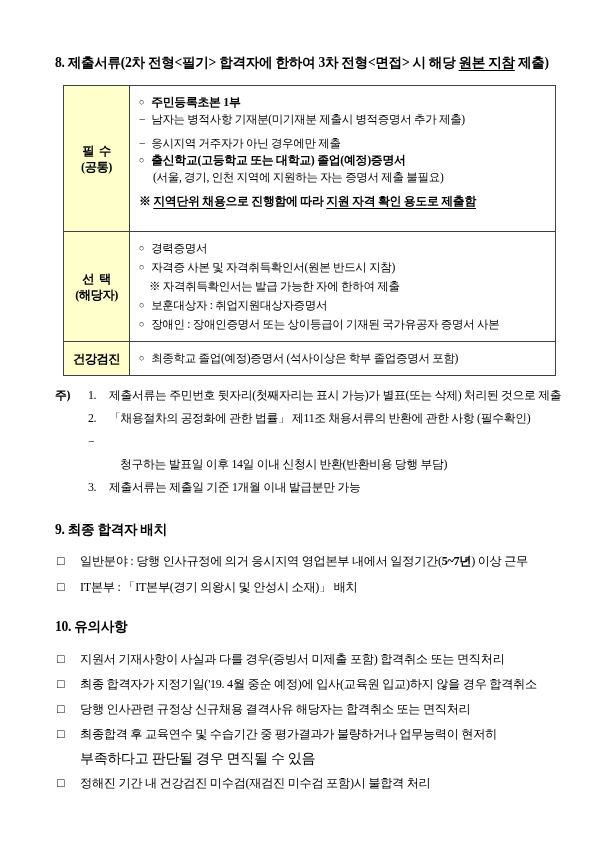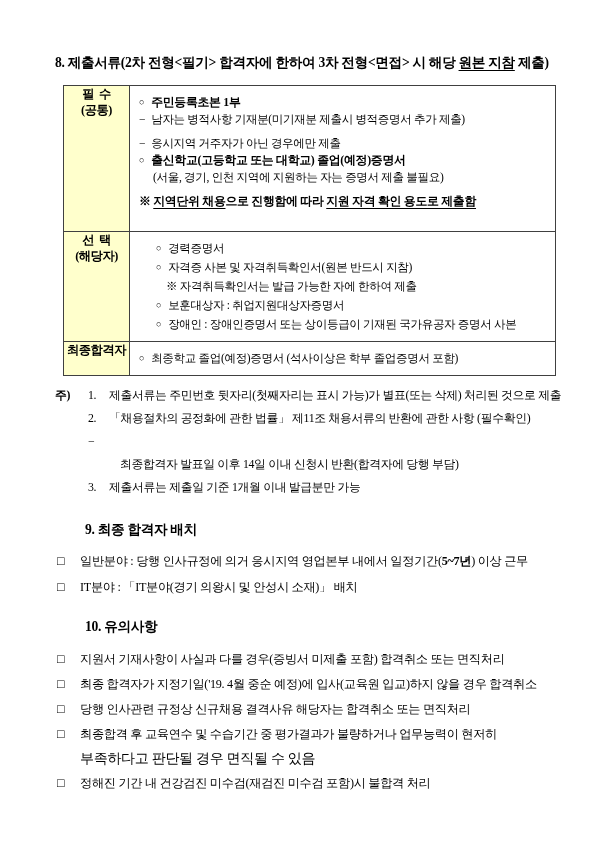--- a/index.html
+++ b/index.html
@@ -20,46 +20,46 @@
 
   
   .tbl {
     margin-left: 8px; margin-top: 13px; width: 493px;
     border: 1px solid #404040;
   }
   .trow { display: flex; }
   .trow + .trow { border-top: 1px solid #404040; }
   .thead {
     width: 66px; background: #ffffcc; border-right: 1px solid #404040;
-    display: flex; flex-direction: column; align-items: center; justify-content: flex-start;
+    display: flex; flex-direction: column; align-items: center; justify-content: center;
     font-weight: bold; font-size: 12.3px; line-height: 16px; letter-spacing: -0.5px;
     text-align: center; flex-shrink: 0; white-space: pre;
   }
   .tbody { flex: 1; padding: 8px 2px 8px 9px; overflow: hidden; }
   .r1 .tbody { min-height: 145px; }
   .r2 .tbody { min-height: 101px; padding-top: 7px; padding-bottom: 7px; }
-  .r2 .ln { line-height: 19px; margin-left: 17px; }
+  .r2 .ln { line-height: 19px; }
   .r3 .tbody { min-height: 33px; }
   .ln { line-height: 17px; font-size: 11.5px; white-space: nowrap; letter-spacing: -0.3px; }
   .ln.bld { font-weight: bold; font-size: 11.9px; }
   .gap6 { height: 7px; }
   .gly-circ { font-size: 9px; margin-right: 7px; vertical-align: 1px; }
   .gly-dash { margin-right: 6px; }
   .ind14 { padding-left: 14px; }
   .ind10 { padding-left: 10px; }
 
   
   .notes { margin-top: 8px; font-size: 11.8px; letter-spacing: -0.3px; }
   .note-row { display: flex; line-height: 23px; white-space: nowrap; }
   .note-lab { width: 33px; font-weight: bold; flex-shrink: 0; }
   .note-num { width: 21px; flex-shrink: 0; }
 
   
   .sec { margin-top: 22px; }
-  .sec .h1 { margin-bottom: 9px; margin-left: 30px; }
+  .sec .h1 { margin-bottom: 9px; }
   .chk-row { display: flex; line-height: 26px; white-space: nowrap; font-size: 12.2px; letter-spacing: -0.3px; }
   .chk { width: 14px; margin: 0 9px 0 2px; flex-shrink: 0; font-size: 12.5px; }
   .chk-cont { padding-left: 25px; line-height: 24px; font-size: 14px; letter-spacing: -0.3px; white-space: nowrap; }
   .sec10 { margin-top: 18px; }
   .sec10 .h1 { margin-bottom: 11px; }
   .sec10 .chk-row { line-height: 25px; }
   .b { font-weight: bold; }
 </style>
 </head>
 <body>
@@ -96,21 +96,21 @@
         <div class="ln"><span class="gly-circ">○</span><span>경력증명서</span></div>
         <div class="ln"><span class="gly-circ">○</span><span>자격증 사본 및 자격취득확인서(원본 반드시 지참)</span></div>
         <div class="ln ind10"><span>※ 자격취득확인서는 발급 가능한 자에 한하여 제출</span></div>
         <div class="ln"><span class="gly-circ">○</span><span>보훈대상자 : 취업지원대상자증명서</span></div>
         <div class="ln"><span class="gly-circ">○</span><span>장애인 : 장애인증명서 또는 상이등급이 기재된 국가유공자 증명서 사본</span></div>
       </div>
     </div>
 
     <div class="trow r3">
       <div class="thead">
-        <span>최종합격자</span>
+        <span>건강검진</span>
       </div>
       <div class="tbody" style="display:flex;align-items:center;">
         <div class="ln"><span class="gly-circ">○</span><span>최종학교 졸업(예정)증명서 (석사이상은 학부 졸업증명서 포함)</span></div>
       </div>
     </div>
   </div>
 
   <div class="notes">
     <div class="note-row">
       <span class="note-lab">주)</span>
@@ -122,38 +122,38 @@
       <span class="note-num">2.</span>
       <span>「채용절차의 공정화에 관한 법률」 제11조 채용서류의 반환에 관한 사항 (필수확인)</span>
     </div>
     <div class="note-row">
       <span class="note-lab"></span>
       <span class="note-num">−</span>
     </div>
     <div class="note-row">
       <span class="note-lab"></span>
       <span class="note-num"></span>
-      <span style="padding-left:11px;">최종합격자 발표일 이후 14일 이내 신청시 반환(합격자에 당행 부담)</span>
+      <span style="padding-left:11px;">청구하는 발표일 이후 14일 이내 신청시 반환(반환비용 당행 부담)</span>
     </div>
     <div class="note-row">
       <span class="note-lab"></span>
       <span class="note-num">3.</span>
       <span>제출서류는 제출일 기준 1개월 이내 발급분만 가능</span>
     </div>
   </div>
 
   <div class="sec">
     <div class="h1">9. 최종 합격자 배치</div>
     <div class="chk-row">
       <span class="chk">□</span>
       <span><span>일반분야 : 당행 인사규정에 의거 응시지역 영업본부 내에서 일정기간(</span><span class="b">5~7년</span><span>) 이상 근무</span></span>
     </div>
     <div class="chk-row">
       <span class="chk">□</span>
-      <span>IT분야 : 「IT분야(경기 의왕시 및 안성시 소재)」 배치</span>
+      <span>IT본부 : 「IT본부(경기 의왕시 및 안성시 소재)」 배치</span>
     </div>
   </div>
 
   <div class="sec sec10">
     <div class="h1">10. 유의사항</div>
     <div class="chk-row">
       <span class="chk">□</span>
       <span>지원서 기재사항이 사실과 다를 경우(증빙서 미제출 포함) 합격취소 또는 면직처리</span>
     </div>
     <div class="chk-row">

